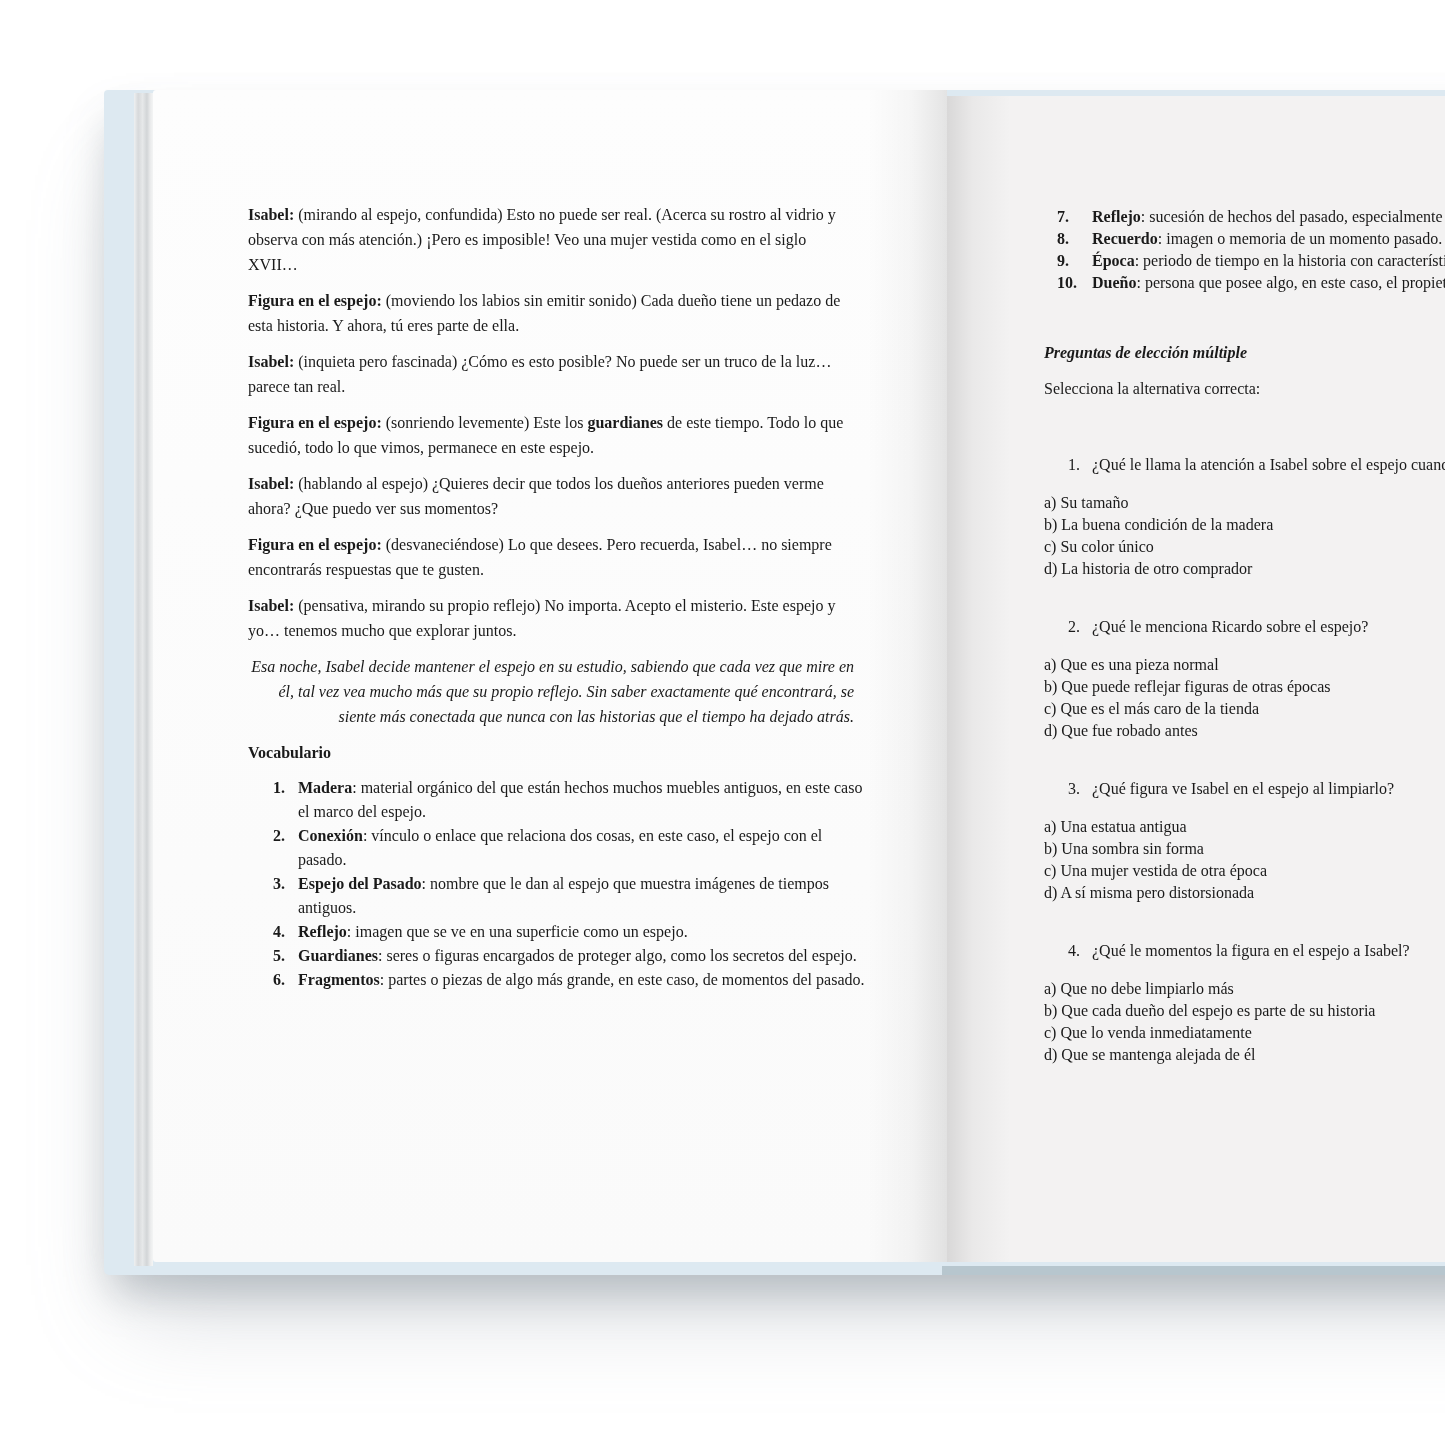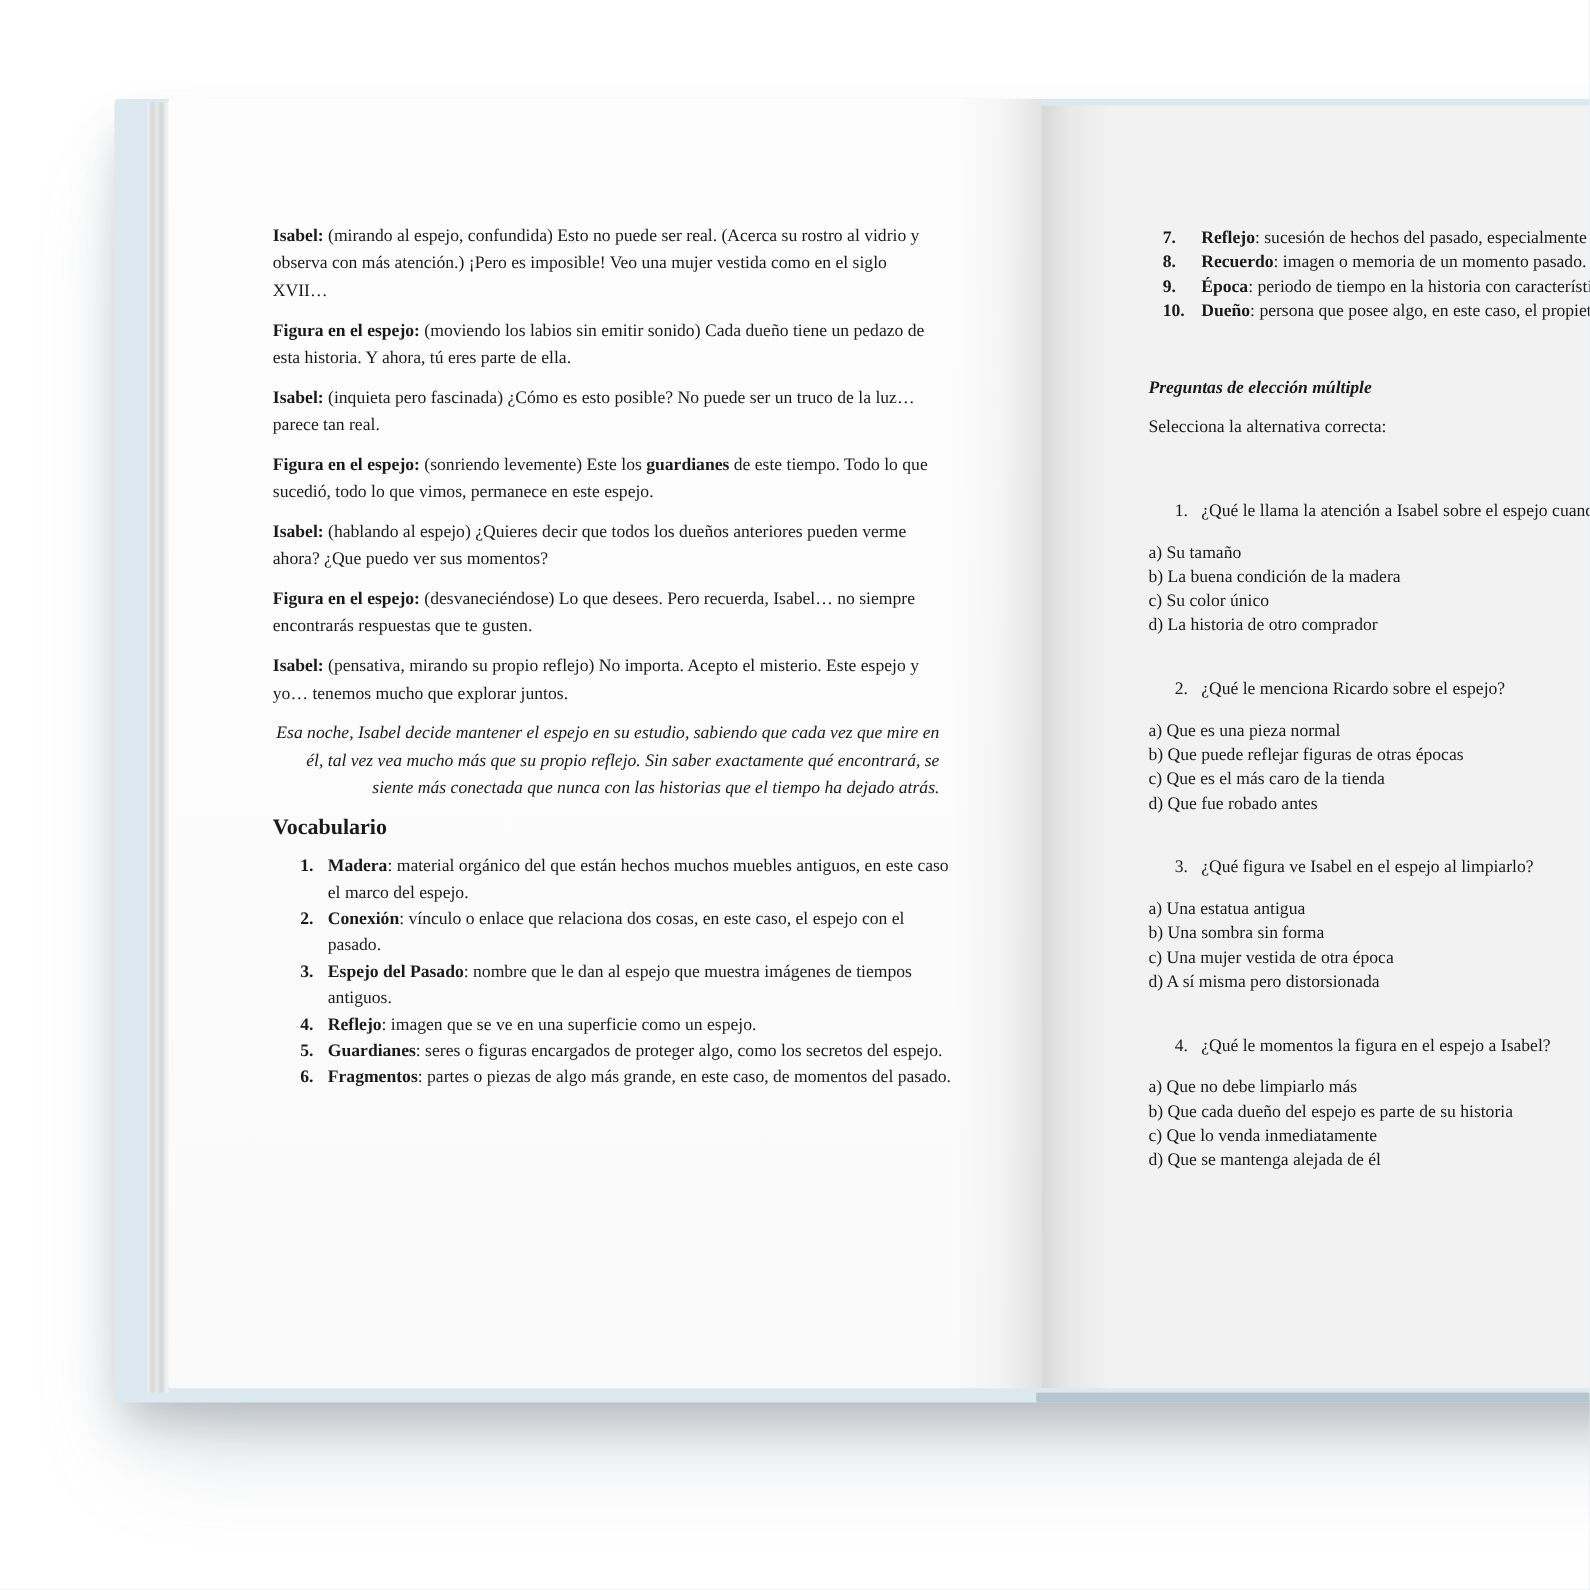--- a/index.html
+++ b/index.html
@@ -49,21 +49,21 @@
   }
 
   
   .pl-content{
     position:absolute;left:95px;top:112px;width:622px;
     font-size:16px;line-height:25px;
   }
   .pl-content p{margin:0 16px 11px 0;}
   .b{font-weight:bold;}
   .italic{font-style:italic;text-align:right;}
-  .vocab-h{font-size:20px;font-weight:bold;margin:0 0 14px 0;line-height:25px;}
+  .vocab-h{font-size:16px;font-weight:bold;margin:0 0 14px 0;line-height:25px;}
   .vlist{margin:0;}
   .vitem{position:relative;padding-left:50px;line-height:24px;}
   .vnum{position:absolute;left:25px;top:0;font-weight:bold;}
 
   
   .pr-content{
     position:absolute;left:97px;top:110px;width:720px;
     font-size:16px;line-height:22px;
   }
   .vitem2{position:relative;padding-left:48px;line-height:22px;white-space:nowrap;}

